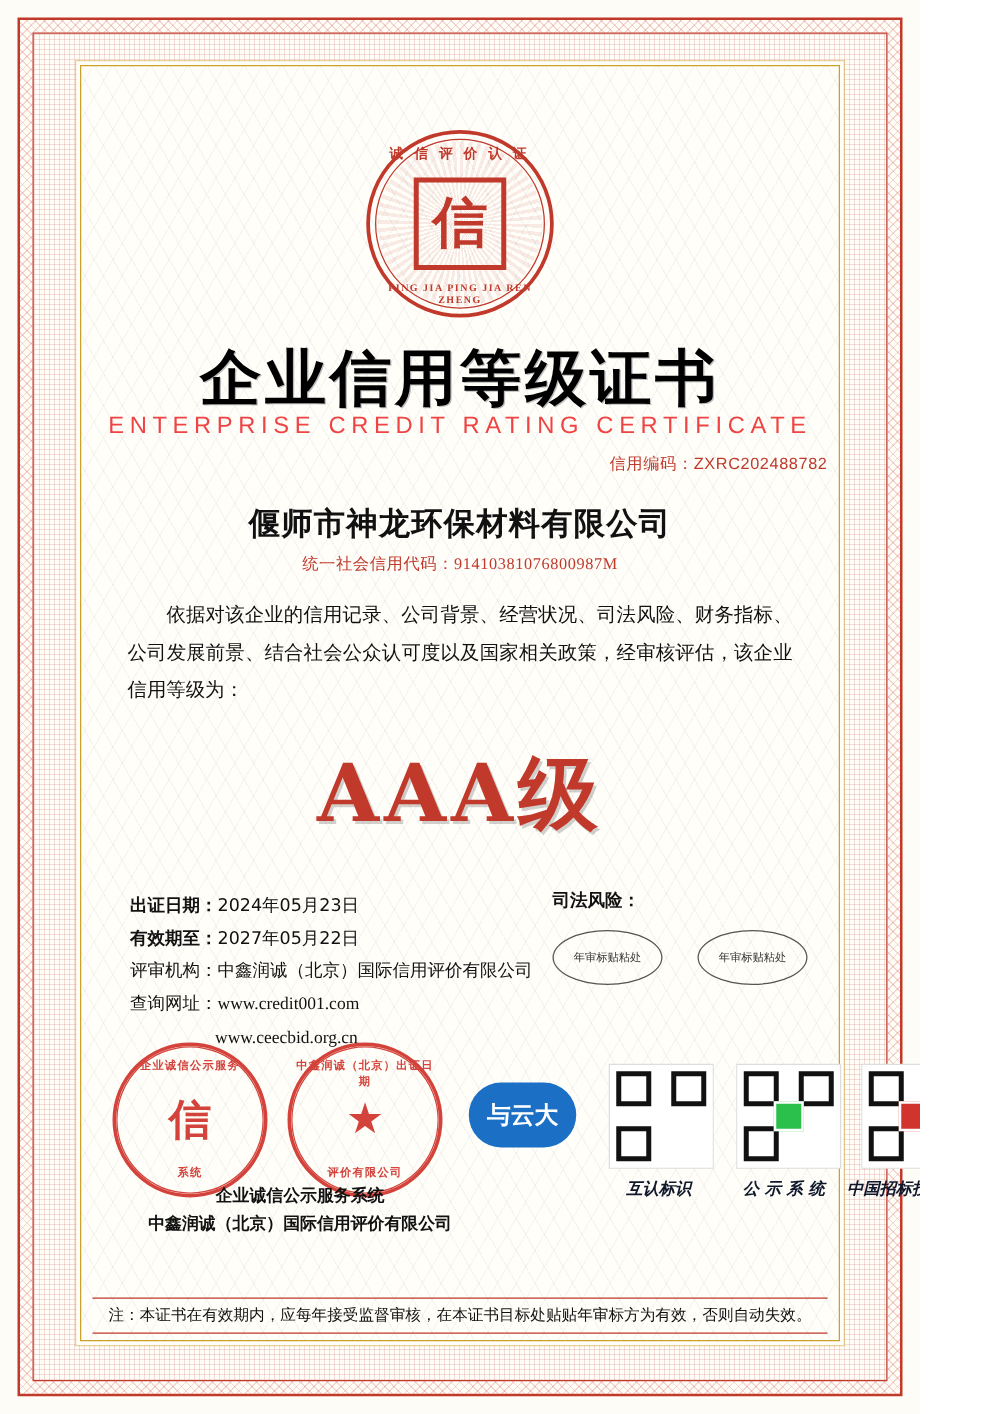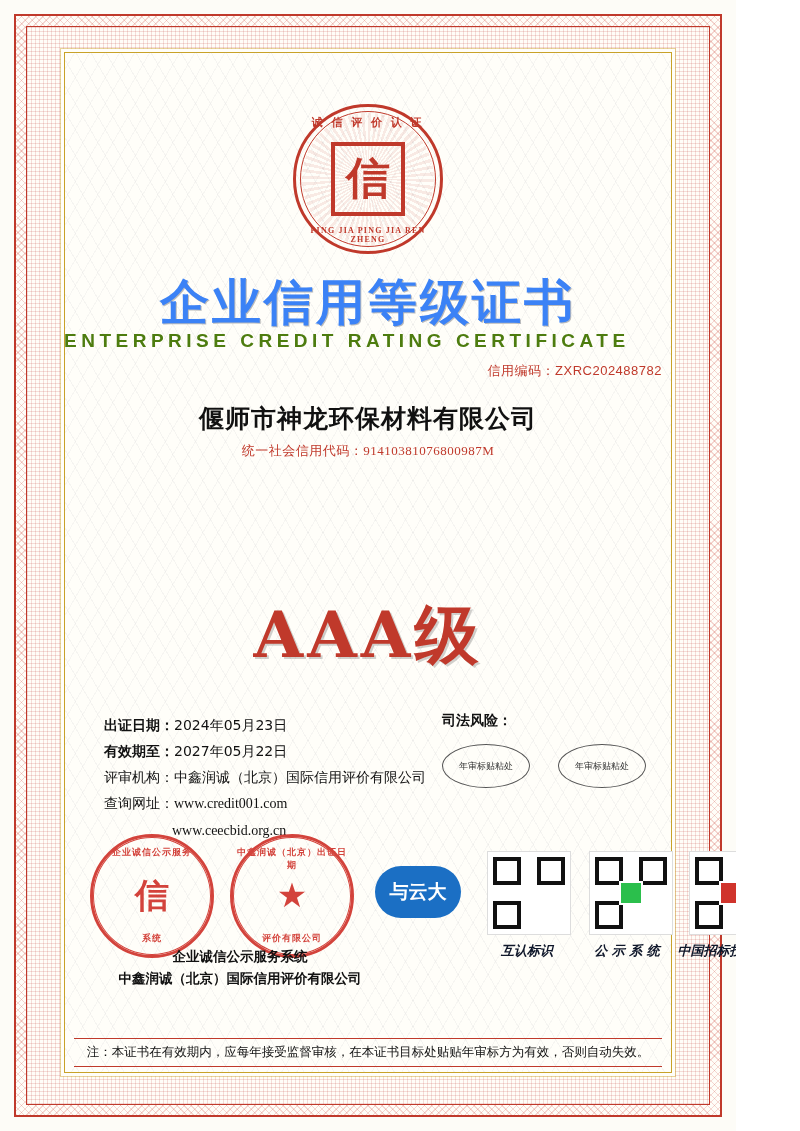--- a/index.html
+++ b/index.html
@@ -86,27 +86,27 @@
     position:absolute;left:50%;top:50%;transform:translate(-50%,-50%);
     width:132px;height:132px;border-radius:50%;
     background:
       repeating-conic-gradient(from 0deg, rgba(192,57,43,.10) 0deg 3deg, transparent 3deg 6deg);
   }
 
   
   .title-cn{
     position:absolute;top:218px;left:0;right:0;text-align:center;
     font-family:Liberation Serif, serif;
-    font-weight:bold;font-size:49px;letter-spacing:3px;color:#3b82f6;
+    font-weight:bold;font-size:49px;letter-spacing:3px;color:#000000;
     text-shadow:1px 1px 0 #bbb;
   }
   .title-en{
-    position:absolute;top:278px;left:0;right:0;
+    position:absolute;top:278px;left:0;right:0;text-align:center;
     font-family:"Liberation Sans", sans-serif;
-    font-size:19px;letter-spacing:4.5px;color:#4d7c0f;font-weight:bold;
+    font-size:19px;letter-spacing:4.5px;color:#ef4444;
   }
   .cert-no{
     position:absolute;top:310px;right:10px;text-align:right;
     font-family:"Liberation Sans", sans-serif;
     font-size:13px;color:#c0392b;letter-spacing:.5px;
   }
   .company{
     position:absolute;top:350px;left:0;right:0;text-align:center;
     font-family:"DejaVu Sans", sans-serif;
     font-weight:bold;font-size:25px;color:#111;letter-spacing:1px;
@@ -251,20 +251,23 @@
 
     <div class="cert-no">
       <span>信用编码：</span><span>ZXRC202488782</span>
     </div>
 
     <div class="company">偃师市神龙环保材料有限公司</div>
     <div class="usci">
       <span>统一社会信用代码：</span><span>91410381076800987M</span>
     </div>
 
+    <div class="body-text">
+      <span class="indent"></span><span>依据对该企业的信用记录、公司背景、经营状况、司法风险、财务指标、公司发展前景、结合社会公众认可度以及国家相关政策，经审核评估，该企业信用等级为：</span>
+    </div>
 
     <div class="grade">AAA级</div>
 
     <div class="info">
       <div class="row">
         <span class="lbl">出证日期：</span><span>2024年05月23日</span>
       </div>
       <div class="row">
         <span class="lbl">有效期至：</span><span>2027年05月22日</span>
       </div>

